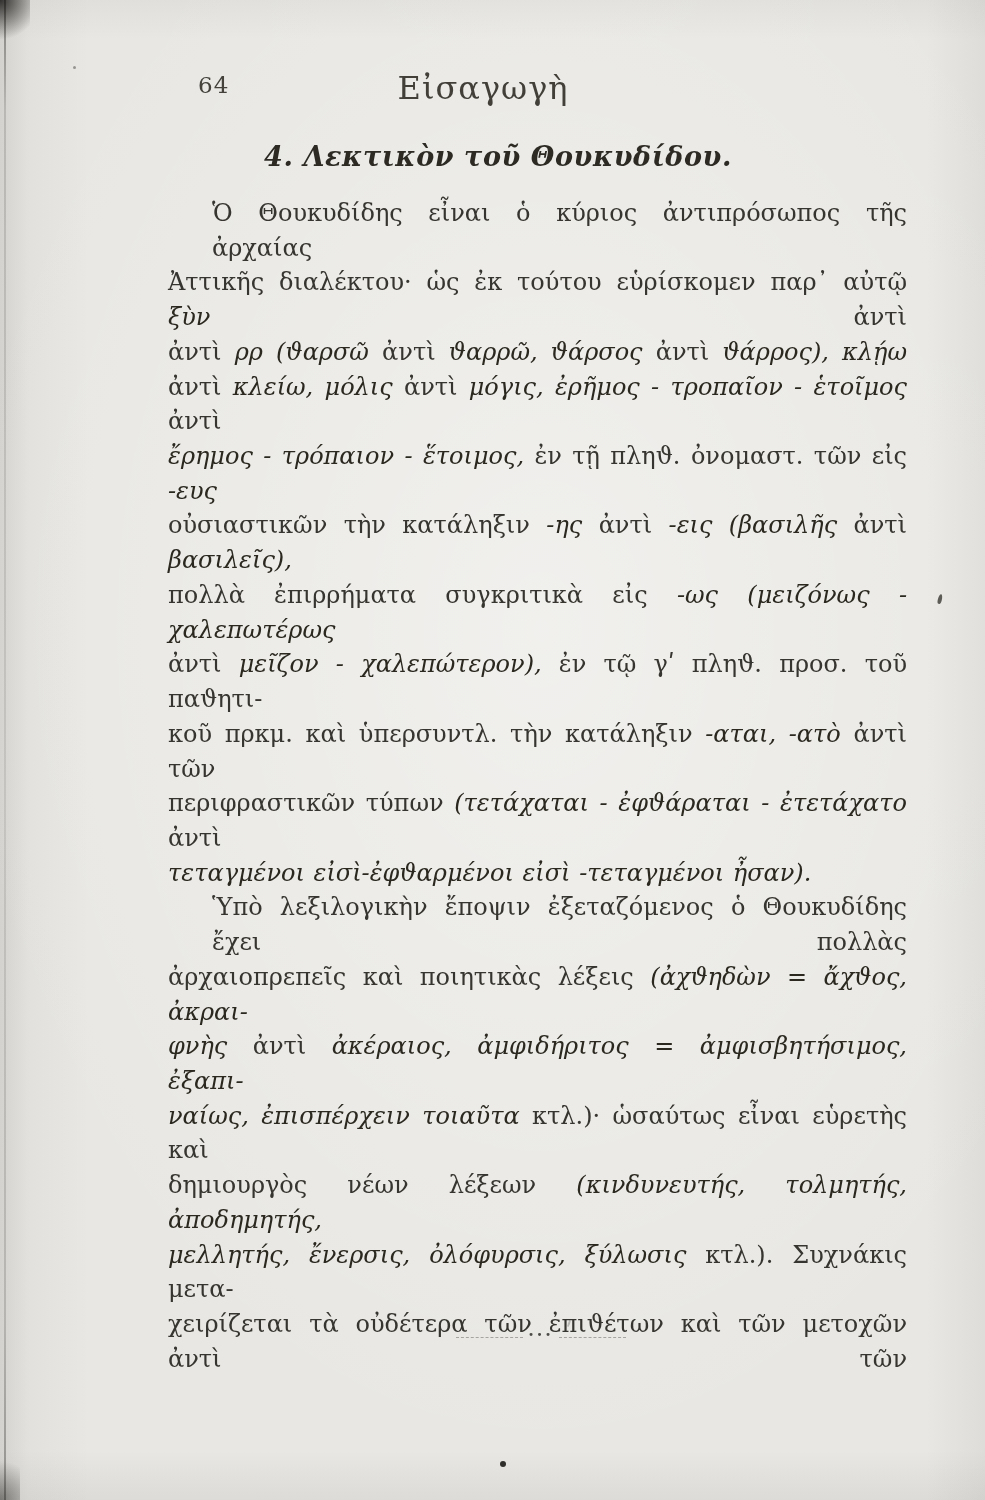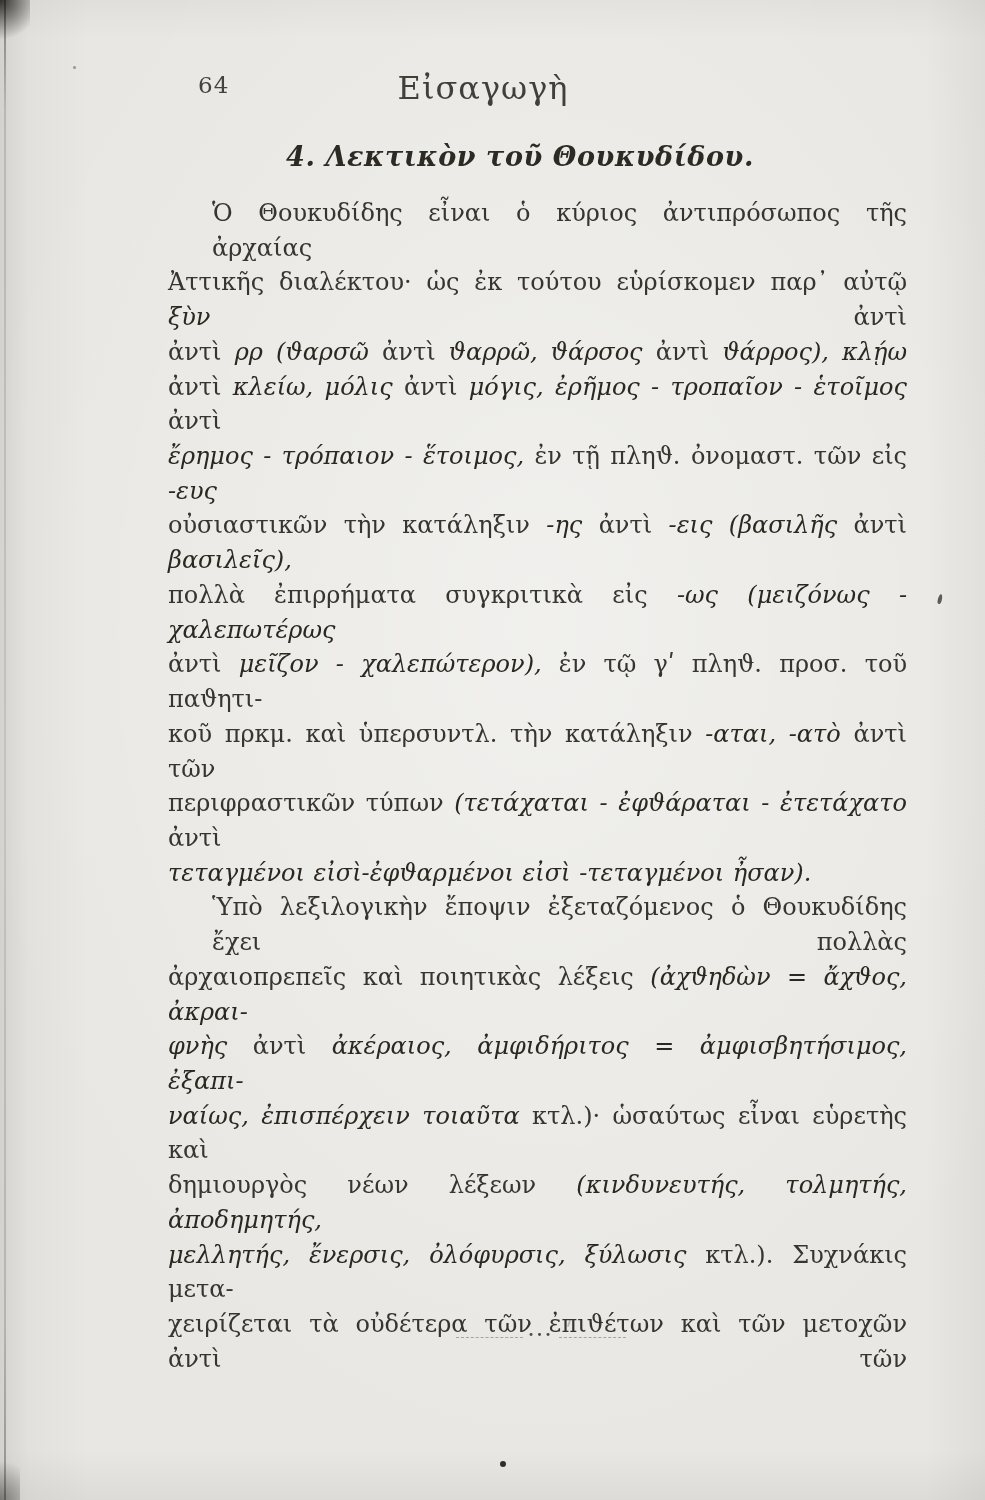--- a/index.html
+++ b/index.html
@@ -34,21 +34,21 @@
   }
   .page-number{
     position:absolute;left:170px;top:72px;
     font-size:23px;letter-spacing:1px;color:#44423b;margin-left:28px;
   }
   .running-head{
     position:absolute;left:483px;top:69px;transform:translateX(-50%);
     font-size:32px;letter-spacing:1px;color:#413f38;
   }
   .section-title{
-    position:absolute;left:520px;top:141px;transform:translateX(-50%);
+    position:absolute;left:498px;top:141px;transform:translateX(-50%);
     margin:0;white-space:nowrap;
     font-size:27px;font-weight:bold;font-style:italic;
     letter-spacing:0.6px;color:#2c2a23;
   }
   .body-text{
     position:absolute;left:168px;top:196px;width:739px;
     font-size:24px;line-height:34.72px;
     word-spacing:1px;
   }
   .line{ text-align:justify; text-align-last:justify; white-space:normal; }

